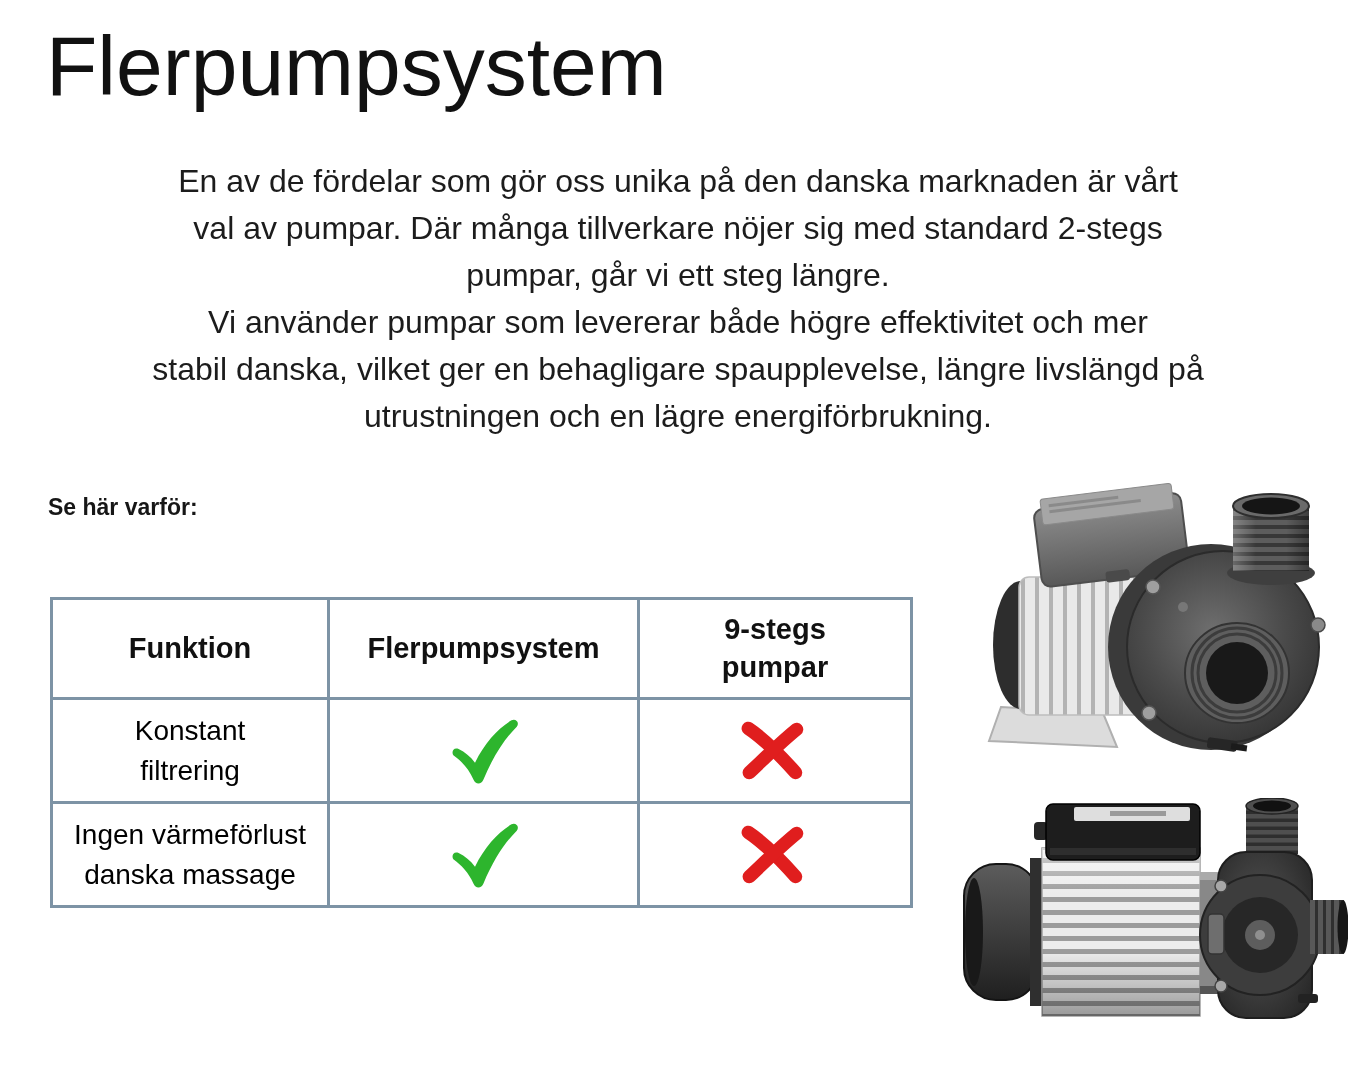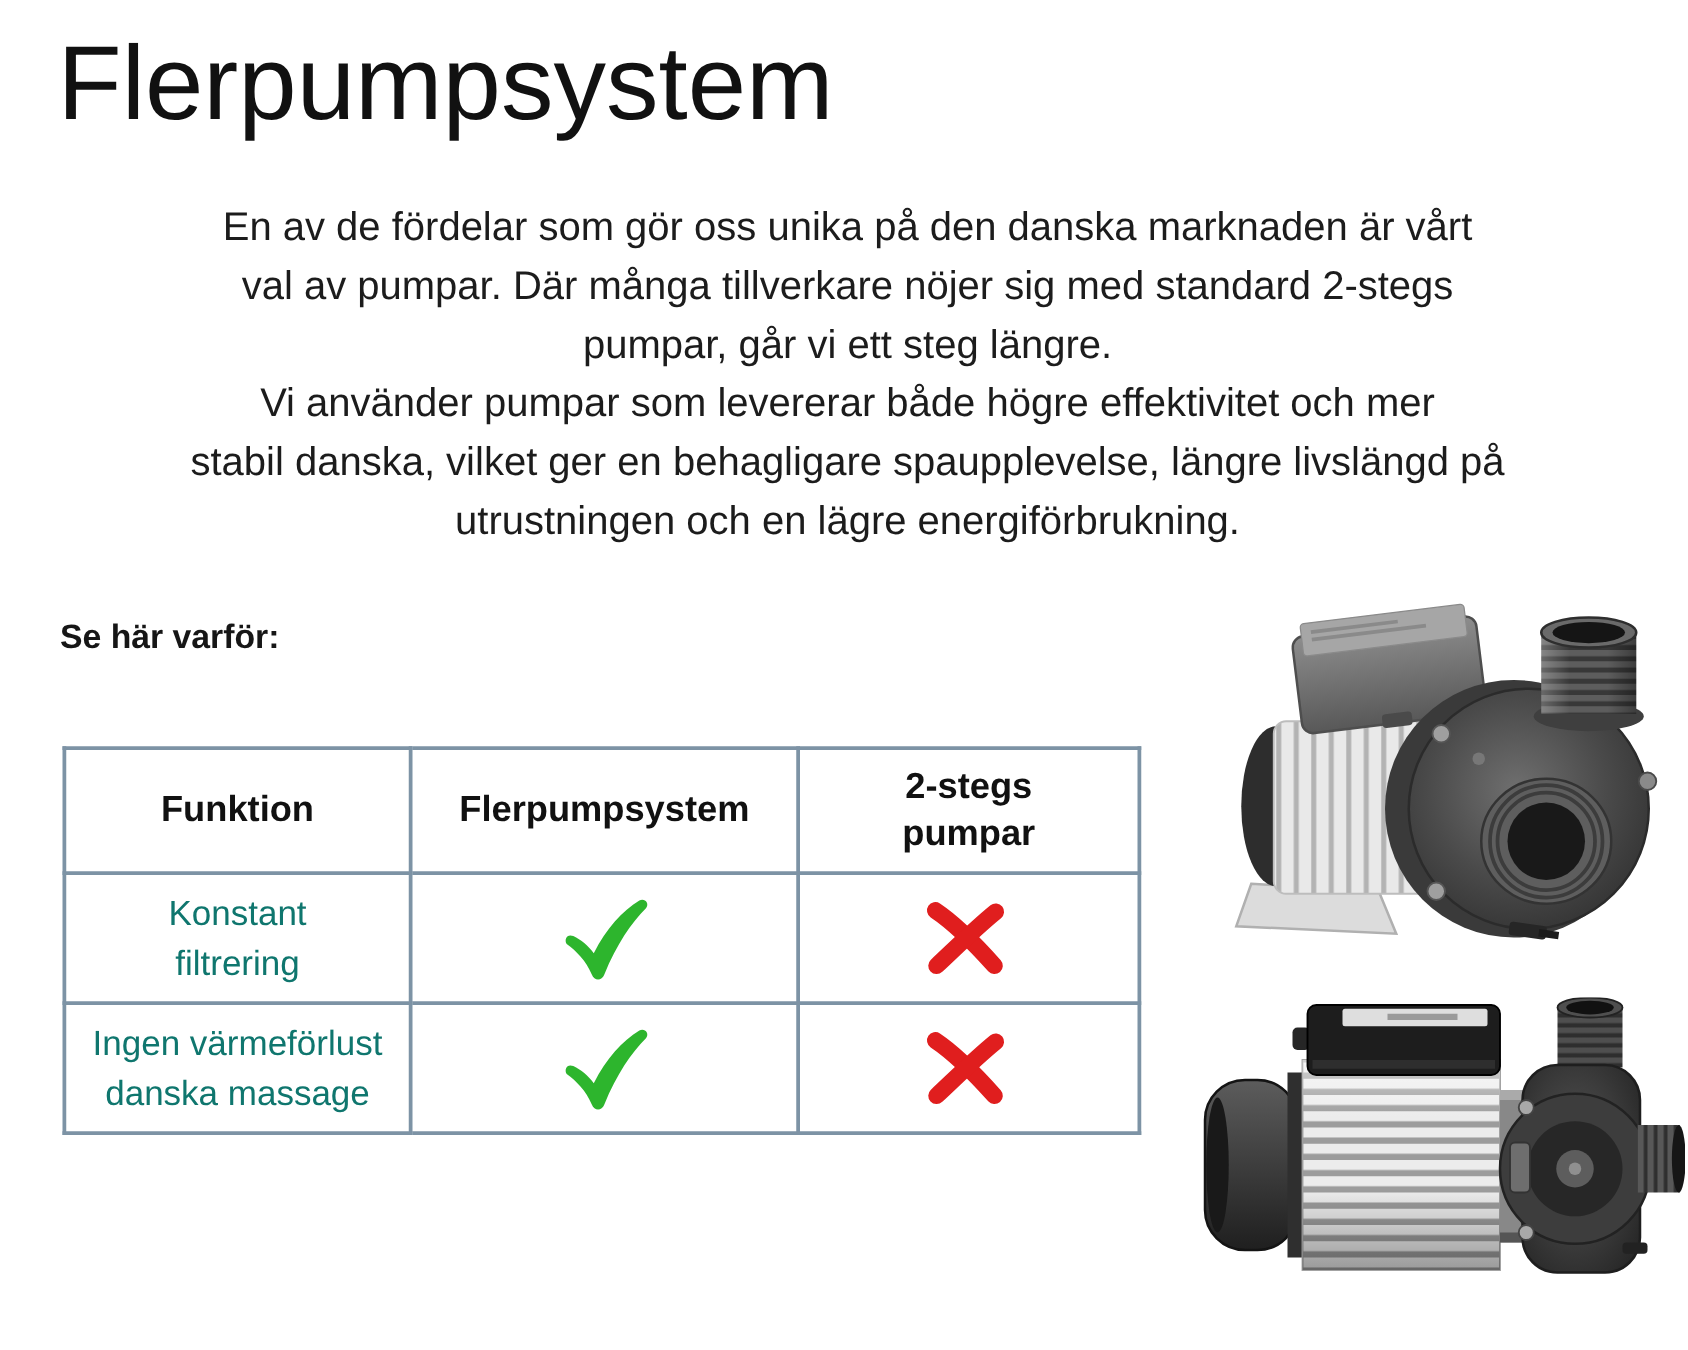--- a/index.html
+++ b/index.html
@@ -21,41 +21,41 @@
 
   .intro {
     position: absolute; left: 48px; top: 158px; width: 1260px;
     font-size: 32px; line-height: 47px; color: #1c1c1c;
   }
   .intro p { margin: 0; text-align: center; }
   .preline { white-space: pre-line; }
 
   .subheading {
     position: absolute; left: 48px; top: 494px;
-    font-size: 27px; font-weight: 600; color: #161616;
+    font-size: 23px; font-weight: 600; color: #161616;
   }
 
   table.compare-table {
     position: absolute; left: 50px; top: 597px;
     border-collapse: collapse; table-layout: fixed;
     background: #ffffff;
     border-radius: 13px;
   }
   .compare-table th, .compare-table td {
     border: 3px solid #7d93a5;
     text-align: center; vertical-align: middle;
     padding: 0 6px;
   }
   .compare-table thead th {
     height: 97px; font-size: 29px; font-weight: 700; color: #111;
     line-height: 1.3;
   }
   .compare-table tbody td { height: 101px; }
   .compare-table td.feature {
-    font-size: 28px; font-weight: 400; color: #0f766e; line-height: 1.42;
+    font-size: 28px; font-weight: 400; color: #000000; line-height: 1.42;
   }
   .mark { display: inline-block; vertical-align: middle; }
   .mark svg { display: block; }
 
   .pump { position: absolute; }
   .pump svg { width: 100%; height: 100%; display: block; }
   .pump-top { left: 985px; top: 475px; width: 352px; height: 292px; }
   .pump-bottom { left: 958px; top: 798px; width: 390px; height: 254px; }
 </style>
 </head>
@@ -79,21 +79,21 @@
   <table class="compare-table">
     <colgroup>
         <col style="width:277px">
         <col style="width:310px">
         <col style="width:273px">
       </colgroup>
     <thead>
       <tr>
         <th>Funktion</th>
         <th>Flerpumpsystem</th>
-        <th class="preline">2-stegs
+        <th class="preline">9-stegs
 pumpar</th>
       </tr>
     </thead>
     <tbody>
       <tr>
         <td class="feature preline">Konstant
 filtrering</td>
         <td>
           <span class="mark">
             <svg width="74" height="70" viewBox="0 0 70 64">

